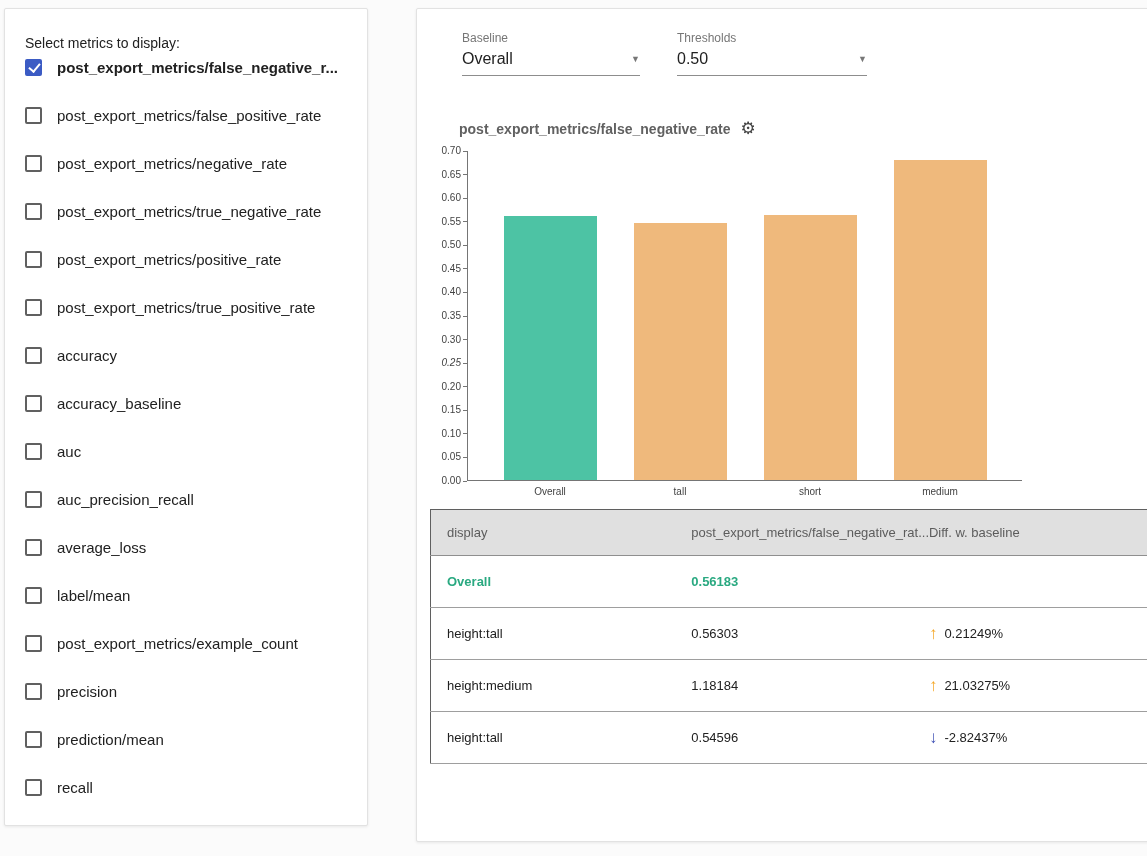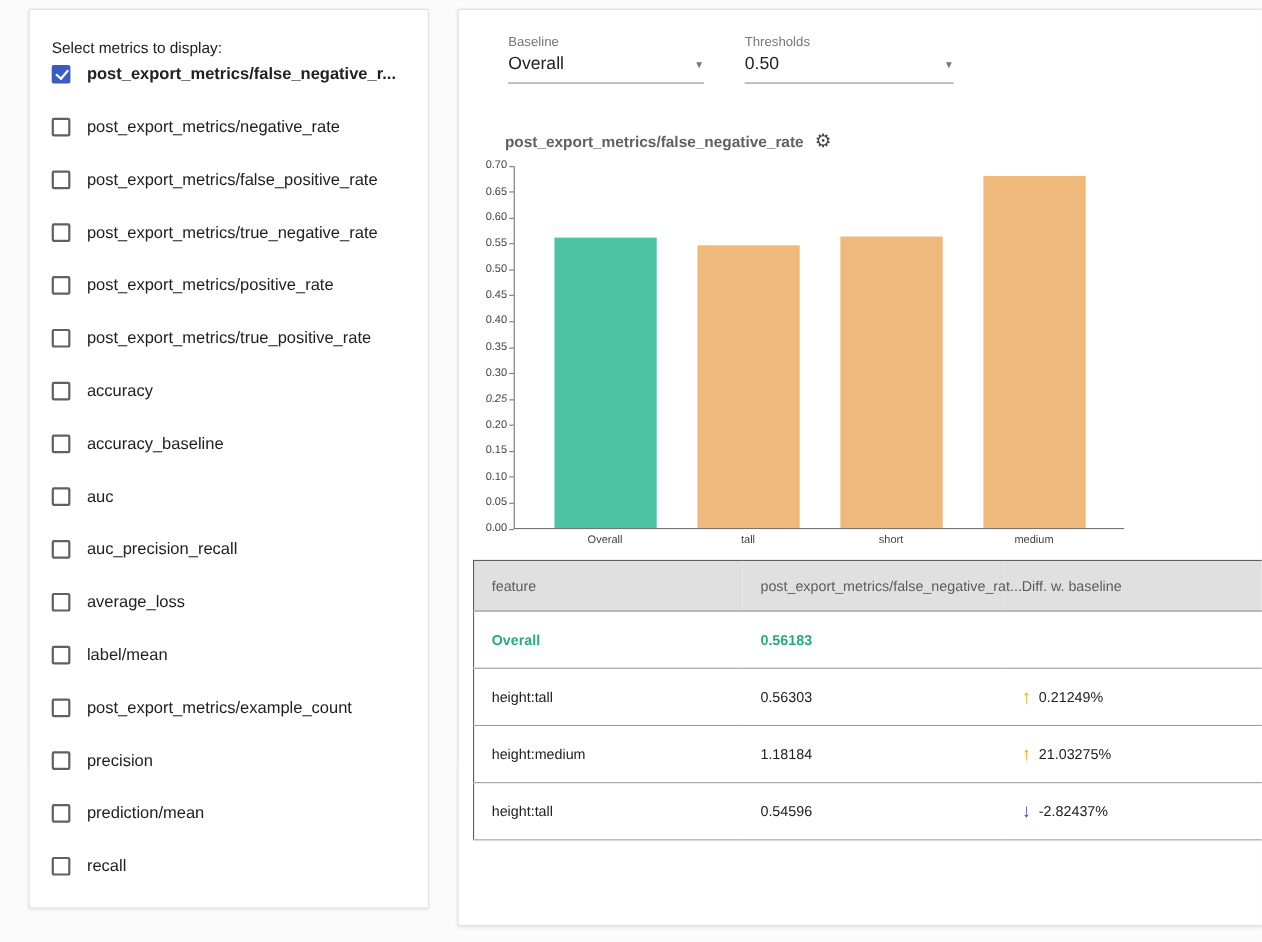--- a/index.html
+++ b/index.html
@@ -12,21 +12,21 @@
   }
   .page { position:relative; width:1147px; height:856px; }
   .card {
     position:absolute; top:8px;
     background:#ffffff;
     border:1px solid #e2e2e2;
     border-radius:2px;
     box-shadow:0 1px 3px rgba(0,0,0,0.08);
   }
   
-  .metrics-card { left:26px; width:364px; height:818px; padding:26px 20px 10px 20px; }
+  .metrics-card { left:4px; width:364px; height:818px; padding:26px 20px 10px 20px; }
   .metrics-title { font-size:14px; color:#212121; margin-bottom:8px; }
   .metric-item { display:flex; height:48px; cursor:pointer; }
   .checkbox {
     width:17px; height:17px; flex:none;
     border:2px solid #606060; border-radius:2px;
     margin-right:15px; position:relative; background:#fff;
   }
   .checkbox.checked::after {
     content:""; position:absolute; left:4px; top:0px;
     width:5px; height:9px;
@@ -99,25 +99,25 @@
 
   <div class="card metrics-card">
     <div class="metrics-title">Select metrics to display:</div>
     <div class="metrics-list">
         <div class="metric-item">
     <span class="checkbox checked" style="background: rgb(59, 91, 196); border-color: rgb(59, 91, 196);"></span>
     <span class="metric-label checked-label">post_export_metrics/false_negative_r...</span>
   </div>
         <div class="metric-item">
     <span class="checkbox"></span>
+    <span class="metric-label">post_export_metrics/false_positive_rate</span>
+  </div>
+        <div class="metric-item">
+    <span class="checkbox"></span>
     <span class="metric-label">post_export_metrics/negative_rate</span>
-  </div>
-        <div class="metric-item">
-    <span class="checkbox"></span>
-    <span class="metric-label">post_export_metrics/false_positive_rate</span>
   </div>
         <div class="metric-item">
     <span class="checkbox"></span>
     <span class="metric-label">post_export_metrics/true_negative_rate</span>
   </div>
         <div class="metric-item">
     <span class="checkbox"></span>
     <span class="metric-label">post_export_metrics/positive_rate</span>
   </div>
         <div class="metric-item">
@@ -225,21 +225,21 @@
           <div class="bar-slot">
             <div class="bar" style="height: 97.1429%; background: rgb(239, 185, 124);"></div>
             <div class="xlabel">medium</div>
           </div>
         </div>
     </div>
 
     <table class="results-table">
       <thead>
         <tr>
-          <th class="col-feature">feature</th>
+          <th class="col-feature">display</th>
           <th class="col-metric">post_export_metrics/false_negative_rat...</th>
           <th class="col-diff">Diff. w. baseline</th>
         </tr>
       </thead>
       <tbody>
           <tr class="baseline-row">
     <td class="feature-cell" style="color: rgb(42, 169, 129);">Overall</td>
     <td class="value-cell" style="color: rgb(42, 169, 129);">0.56183</td>
     <td class="diff-cell">
       <span class="diff-inner">

